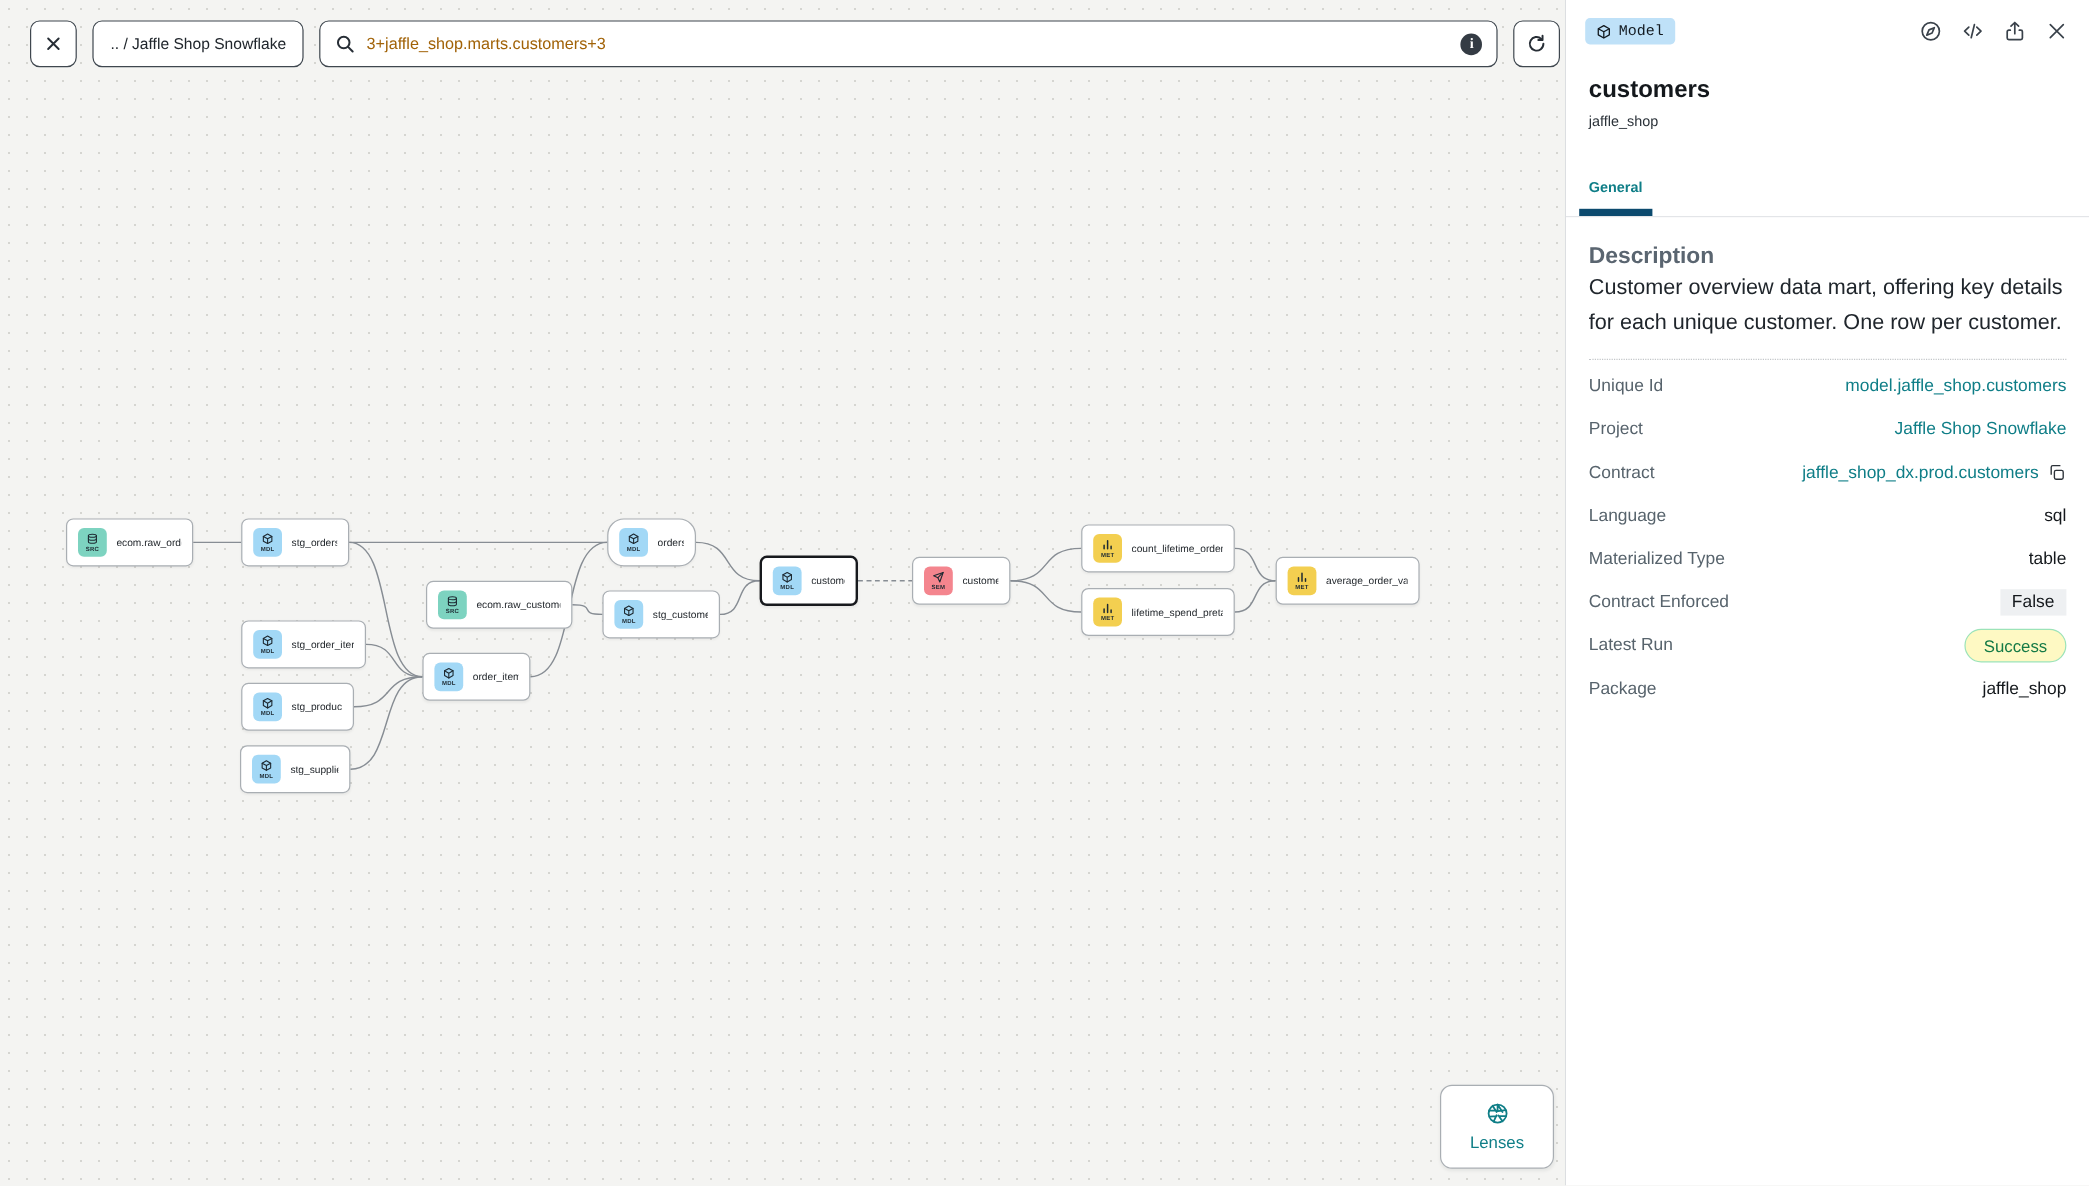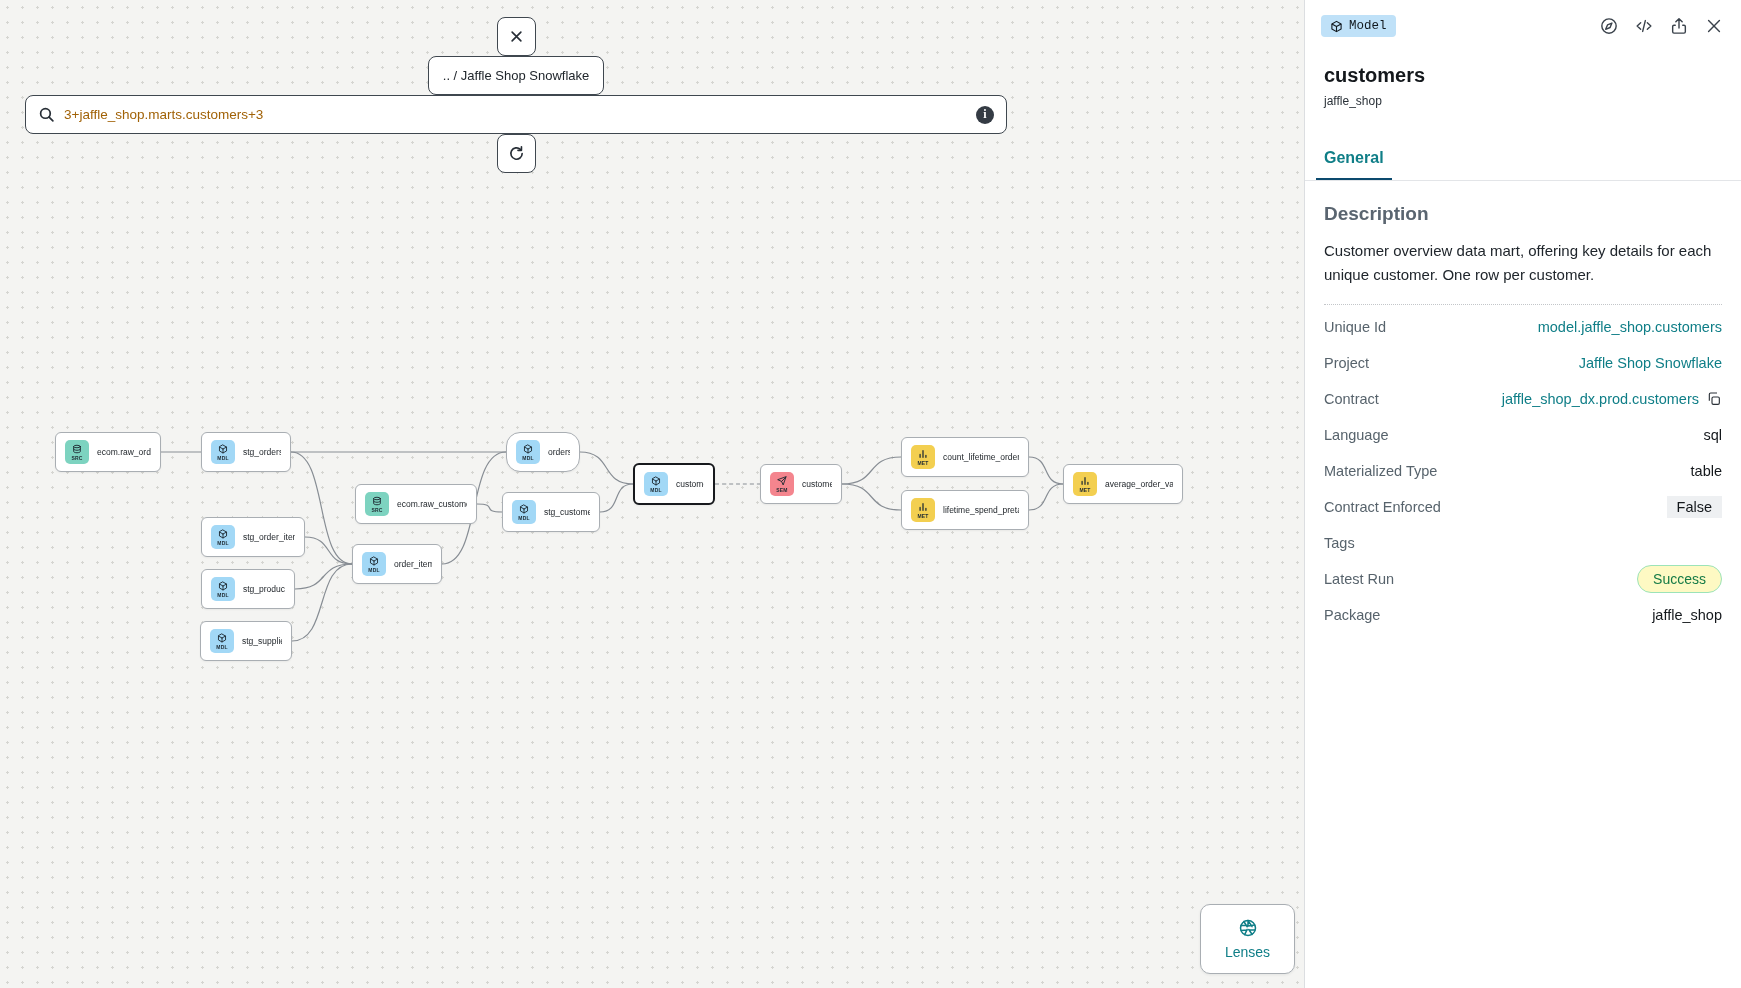--- a/index.html
+++ b/index.html
@@ -10,21 +10,21 @@
   }
 
   
   .canvas {
     position:relative; flex:1 1 auto; height:100%;
     background:#f4f4f2;
     background-image:radial-gradient(circle, #d5d5d1 1.1px, transparent 1.2px);
     background-size:15px 15px;
     overflow:hidden;
   }
-  .toolbar { position:absolute; top:17px; left:25px; display:flex; gap:0; align-items:center; z-index:5;flex-direction:column; }
+  .toolbar { position:absolute; top:17px; left:25px; display:flex; gap:13px; align-items:center; z-index:5; }
   .tbtn {
     height:39px; min-width:39px; background:#fff; border:1.6px solid #3f474f;
     border-radius:8px; display:flex; align-items:center; justify-content:center;
     cursor:pointer; color:#272e36;
   }
   .crumb { padding:0 14px; font-size:13px; color:#20262c; white-space:nowrap; }
   .searchbox {
     width:982px; height:39px; background:#fff; border:1.6px solid #3f474f; border-radius:8px;
     display:flex; align-items:center; gap:9px; padding:0 12px;
   }
@@ -77,27 +77,27 @@
   .badge svg { width:13px; height:13px; stroke:#11181e; stroke-width:2; fill:none; stroke-linejoin:round; }
   .head-icons { margin-left:auto; display:flex; align-items:center; gap:13px; }
   .hicon { width:22px; height:22px; cursor:pointer; display:flex; align-items:center; justify-content:center; }
   .hicon svg { width:20px; height:20px; stroke:#3a424b; stroke-width:1.7; fill:none; stroke-linecap:round; stroke-linejoin:round; }
 
   .panel-title { font-size:20px; font-weight:700; color:#14181c; padding:27px 19px 0 19px; }
   .panel-sub { font-size:12px; color:#2a3138; padding:7px 19px 0 19px; }
 
   .tabs { margin-top:33px; border-bottom:1px solid #e3e5e8; padding:0 19px; }
   .tab {
-    display:inline-block; font-size:16px; font-weight:700; color:#0f7e87;
-    padding:8px 8px 11px 8px; border-bottom:2px solid #0c4a6e; margin-left:-8px; cursor:pointer;
+    display:inline-block; font-size:12px; font-weight:700; color:#0f7e87;
+    padding:8px 8px 11px 8px; border-bottom:6px solid #0c4a6e; margin-left:-8px; cursor:pointer;
   }
 
   .panel-body { flex:1; overflow-y:auto; padding:22px 19px 20px 19px; }
   .sec-label { font-size:19px; font-weight:700; color:#5a6570; }
-  .desc { font-size:15px; line-height:1.62; color:#20262c; margin-top:14px; }
+  .desc { font-size:18px; line-height:1.62; color:#20262c; }
   .dotted { border-bottom:1px dotted #c3c6c9; margin:16px 0 4px 0; }
 
   .frow { display:flex; align-items:center; justify-content:space-between; min-height:36px; gap:12px; }
   .frow .flabel { font-size:14.5px; color:#57636c; white-space:nowrap; }
   .frow .fval { font-size:14.5px; color:#14181c; text-align:right; }
   .fval.link { color:#0f7e87; cursor:pointer; }
   .fval.link-underline { color:#0f7e87; cursor:pointer; }
   .fval.chip { background:#eef0f2; padding:3px 10px; }
   .fval.success {
     background:#fef9c3; border:1px solid #9ce3b8; color:#157a46;
@@ -389,26 +389,20 @@
             <span class="fval text">table</span>
           </span>
         </div>
         <div class="frow">
           <span class="flabel">Contract Enforced</span>
           <span class="val-wrap">
             <span class="fval chip">False</span>
           </span>
         </div>
         <div class="frow">
-          <span class="flabel">Tags</span>
-          <span class="val-wrap">
-            <span class="fval text"></span>
-          </span>
-        </div>
-        <div class="frow">
           <span class="flabel">Latest Run</span>
           <span class="val-wrap">
             <span class="fval success">Success</span>
           </span>
         </div>
         <div class="frow">
           <span class="flabel">Package</span>
           <span class="val-wrap">
             <span class="fval text">jaffle_shop</span>
           </span>

